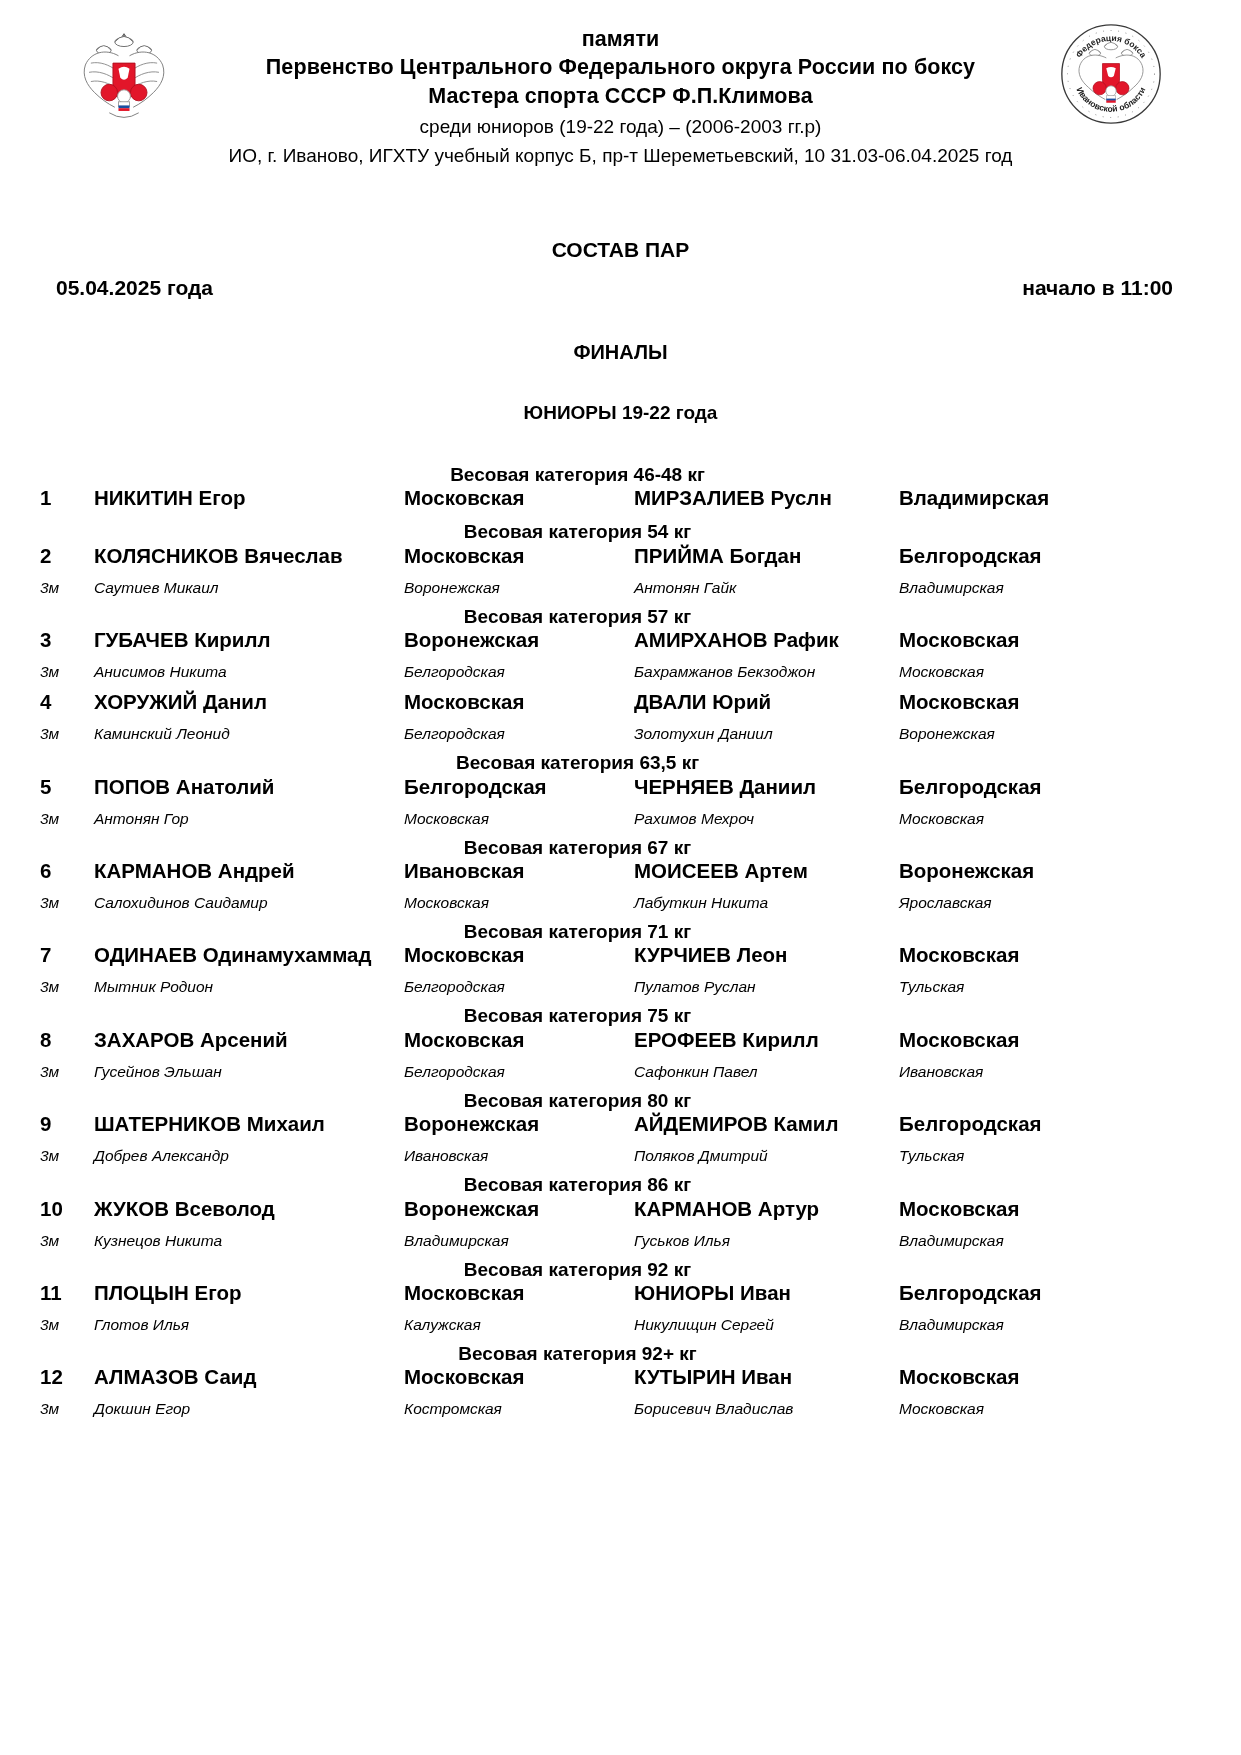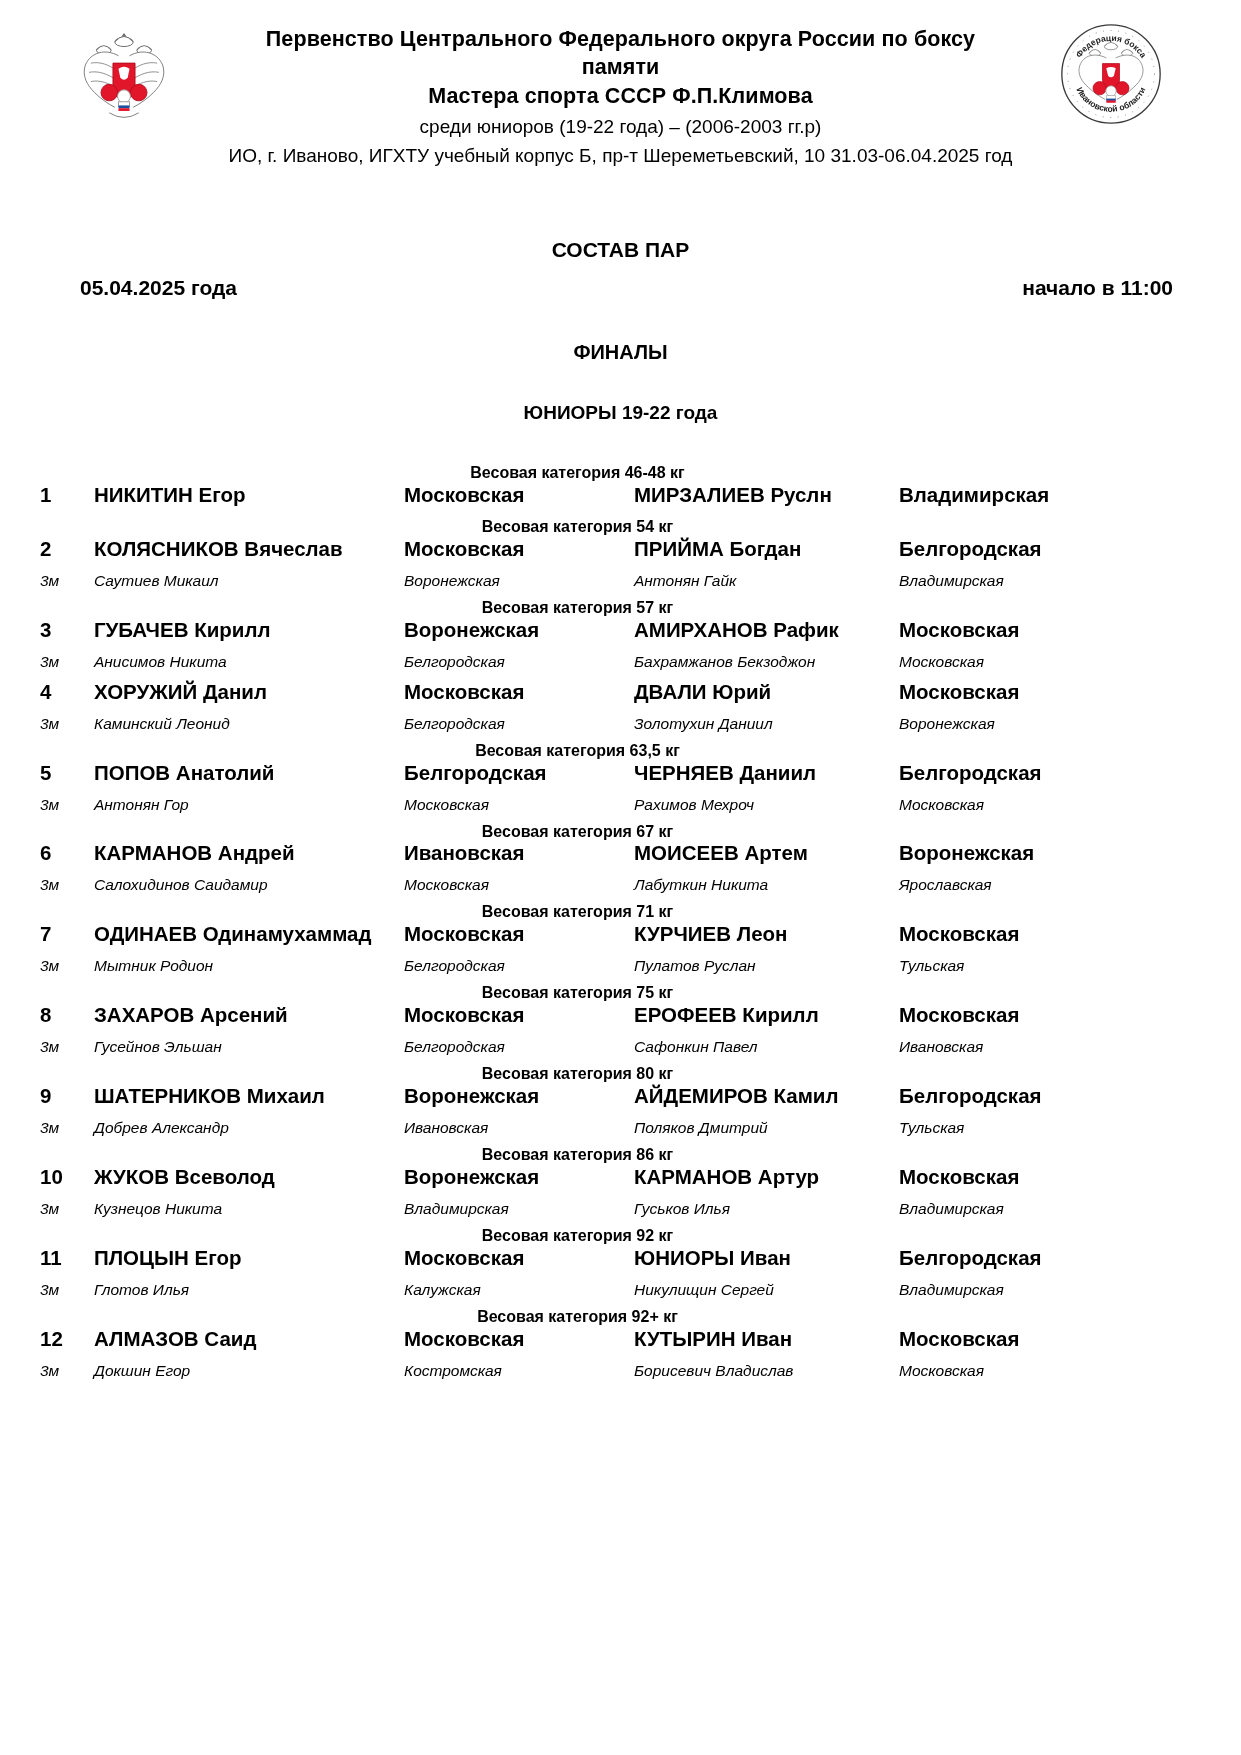--- a/index.html
+++ b/index.html
@@ -71,21 +71,21 @@
     margin-top: 72px;
   }
   .date-row {
     position: relative;
     margin-top: 14px;
     height: 30px;
     padding: 0 68px;
   }
   .date-left {
     position: absolute;
-    left: 80px;
+    left: 56px;
     top: 0;
     font-size: 21px;
     font-weight: bold;
   }
   .date-right {
     position: absolute;
     right: 68px;
     top: 0;
     font-size: 21px;
     font-weight: bold;
@@ -103,21 +103,21 @@
     margin-top: 38px;
   }
 
   
   .bouts {
     margin-top: 40px;
     padding: 0 0 0 0;
   }
   .weight-cat {
     text-align: center;
-    font-size: 16px;
+    font-size: 19px;
     font-weight: bold;
     line-height: 1.18;
     padding-right: 86px;
   }
   .pair-row {
     position: relative;
     height: 35px;
   }
   .third-row {
     position: relative;
@@ -222,22 +222,22 @@
         <circle cx="43" cy="70" r="7" fill="#e2162a" stroke="#b00f1e" stroke-width="0.8"></circle>
         <circle cx="67" cy="70" r="7" fill="#e2162a" stroke="#b00f1e" stroke-width="0.8"></circle>
         <circle cx="55" cy="73" r="5.5" fill="#fff" stroke="#999" stroke-width="0.8"></circle>
         <rect x="50" y="78" width="10" height="4" fill="#fff" stroke="#999" stroke-width="0.6"></rect>
         <rect x="50" y="81" width="10" height="2.4" fill="#1c4fa0"></rect>
         <rect x="50" y="83" width="10" height="2.4" fill="#e2162a"></rect>
       </svg>
     </span>
 
     <div class="header-text">
+      <div class="hdr-line1">памяти</div>
       <div class="hdr-line1">Первенство Центрального Федерального округа России по боксу</div>
-      <div class="hdr-line1">памяти</div>
       <div class="hdr-line2">Мастера спорта СССР Ф.П.Климова</div>
       <div class="hdr-line3">среди юниоров (19-22 года) – (2006-2003 гг.р)</div>
       <div class="hdr-line4">ИО, г. Иваново, ИГХТУ учебный корпус Б, пр-т Шереметьевский, 10   31.03-06.04.2025 год</div>
     </div>
   </div>
 
   <div class="sostav-par">СОСТАВ ПАР</div>
 
   <div class="date-row">
     <span class="date-left">05.04.2025 года</span>

